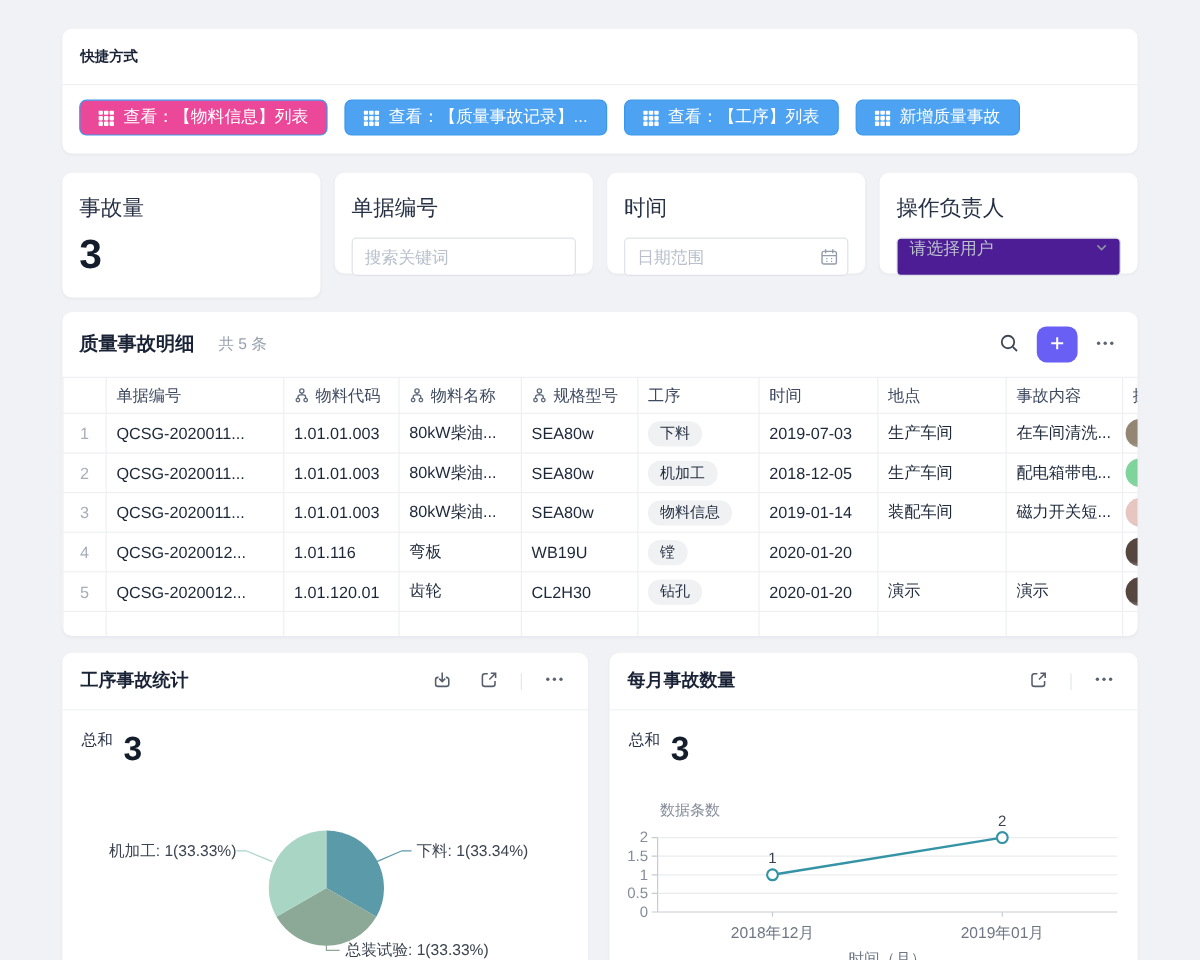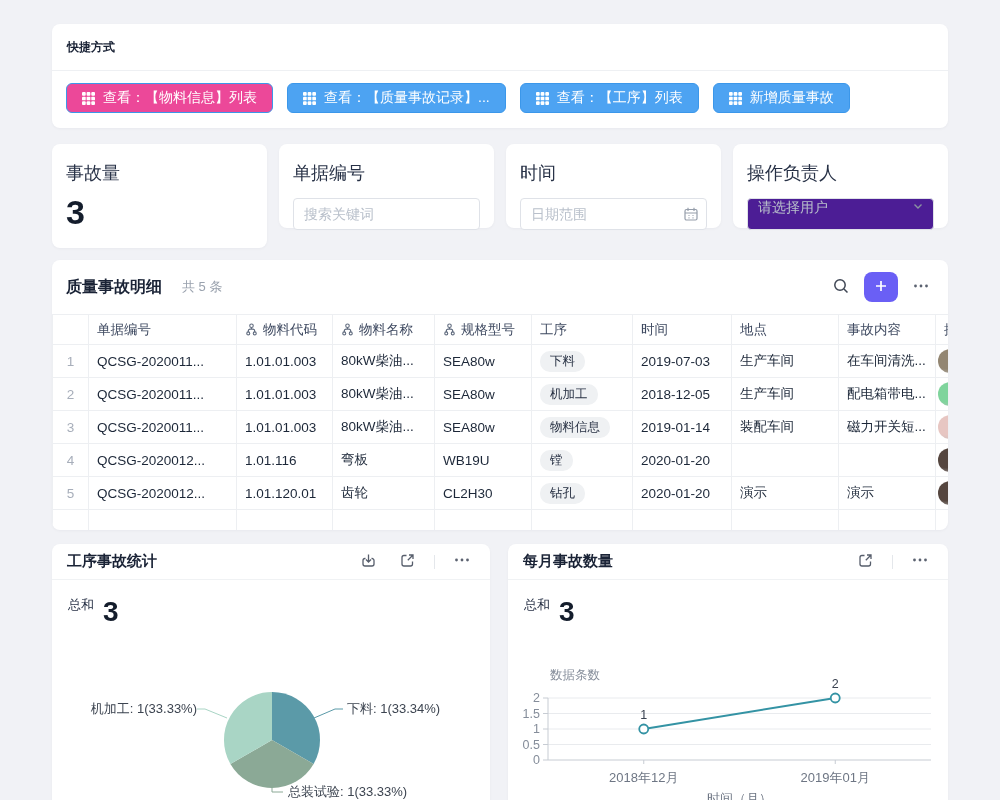--- a/index.html
+++ b/index.html
@@ -53,21 +53,21 @@
   th .th-inner { display:flex; align-items:center; gap:5px; }
   td { height:33px; color:#1c2738; }
   td.num { color:#a7aeba; text-align:center; padding:0; }
   .tag { display:inline-block; background:#eff1f3; border-radius:10px; padding:3px 10px;
     font-size:12.5px; color:#273043; line-height:1.2; }
   .avatar { width:24px; height:24px; border-radius:50%; }
 
   
   #pieCard  { left:52px;  top:544px; width:438px; height:280px; overflow:hidden; }
   #lineCard { left:508px; top:544px; width:440px; height:280px; overflow:hidden; }
-  .chart-head { height:36px; display:flex; align-items:center; padding:0 15px; border-bottom:1px solid #f0f2f4; }
+  .chart-head { height:48px; display:flex; align-items:center; padding:0 15px; border-bottom:1px solid #f0f2f4; }
   .chart-title { font-size:15px; font-weight:700; color:#1a2336; flex:1; }
   .chart-icons { display:flex; align-items:center; gap:14px; }
   .v-divider { width:1px; height:14px; background:#e4e7eb; }
   .stats-row { display:flex; align-items:flex-start; gap:9px; margin:16px 16px 0; }
   .stats-label { font-size:13px; color:#273146; }
   .stats-value { font-size:28px; font-weight:700; color:#141d2c; }
   .chart-svg { position:absolute; left:0; top:100px; }
 </style>
 </head>
 <body>

